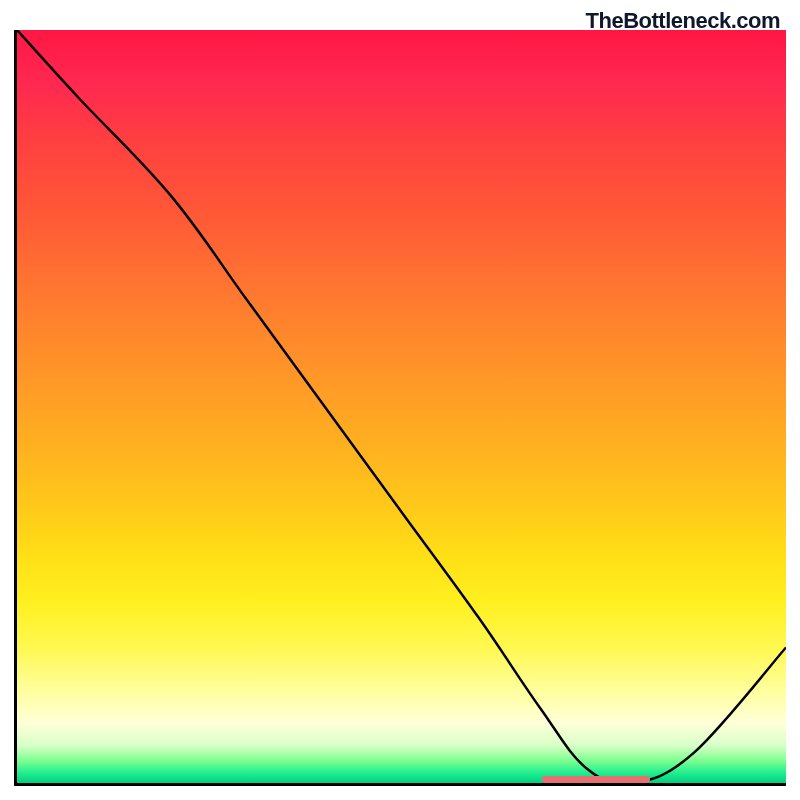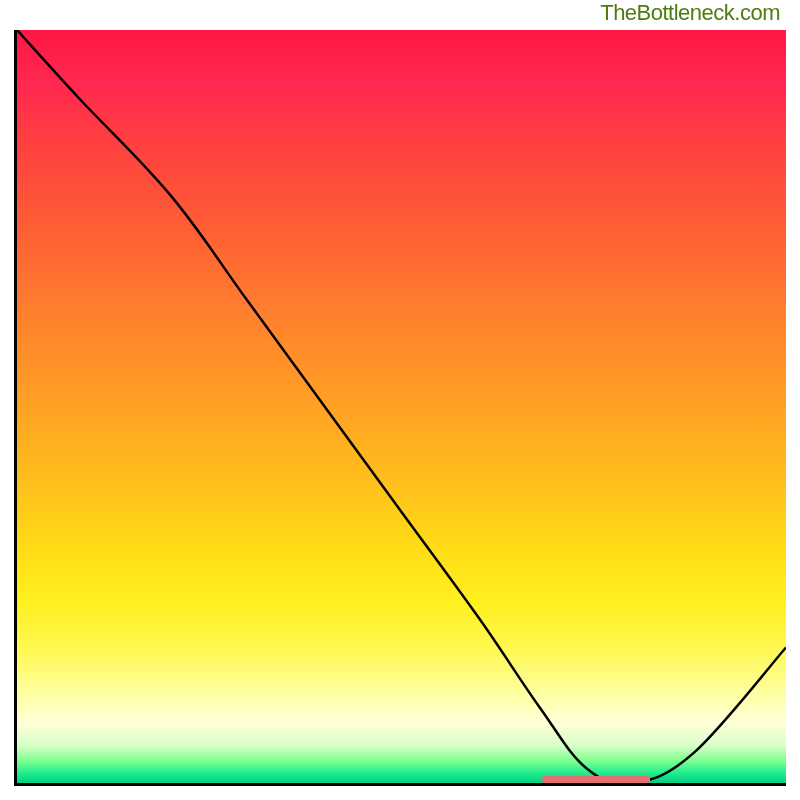--- a/index.html
+++ b/index.html
@@ -5,25 +5,25 @@
   * { margin: 0; padding: 0; box-sizing: border-box; }
   body {
     width: 800px;
     height: 800px;
     background: #ffffff;
     position: relative;
     font-family: Arial, sans-serif;
   }
   .attribution {
     position: absolute;
-    top: 0;
+    top: 8px;
     right: 20px;
     font-size: 22px;
-    font-weight: normal;
-    color: #4d7c0f;
+    font-weight: bold;
+    color: #0f172a;
     letter-spacing: -0.5px;
   }
   .chart-area {
     position: absolute;
     top: 30px;
     left: 14px;
     width: 772px;
     height: 756px;
     border-left: 3px solid #000;
     border-bottom: 3px solid #000;

